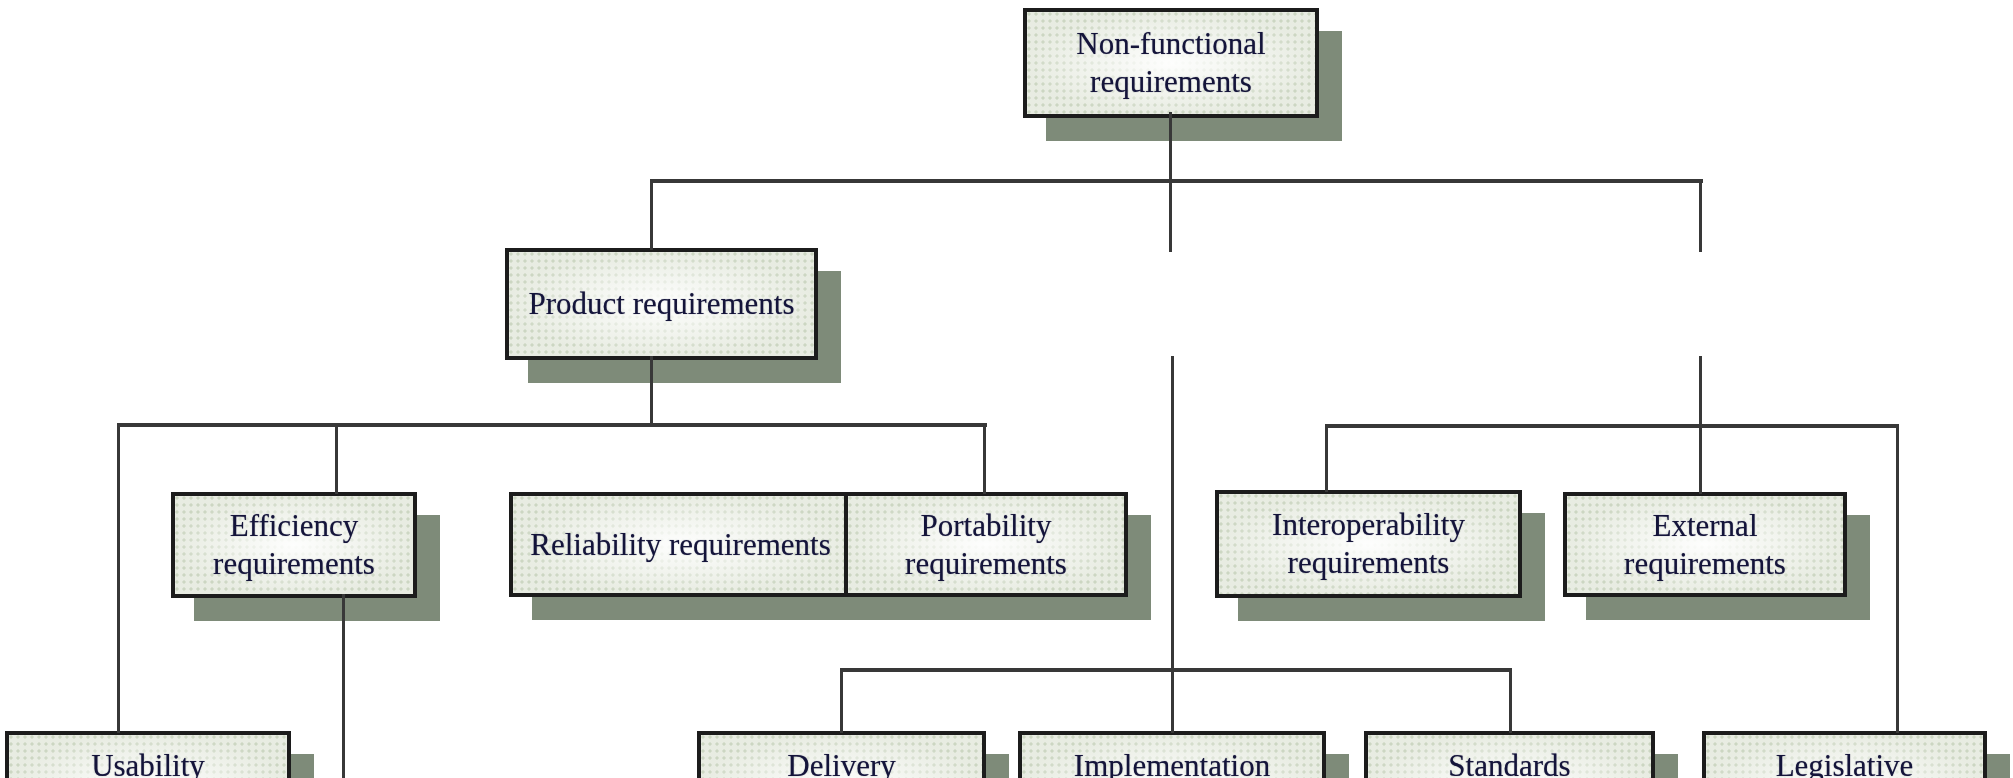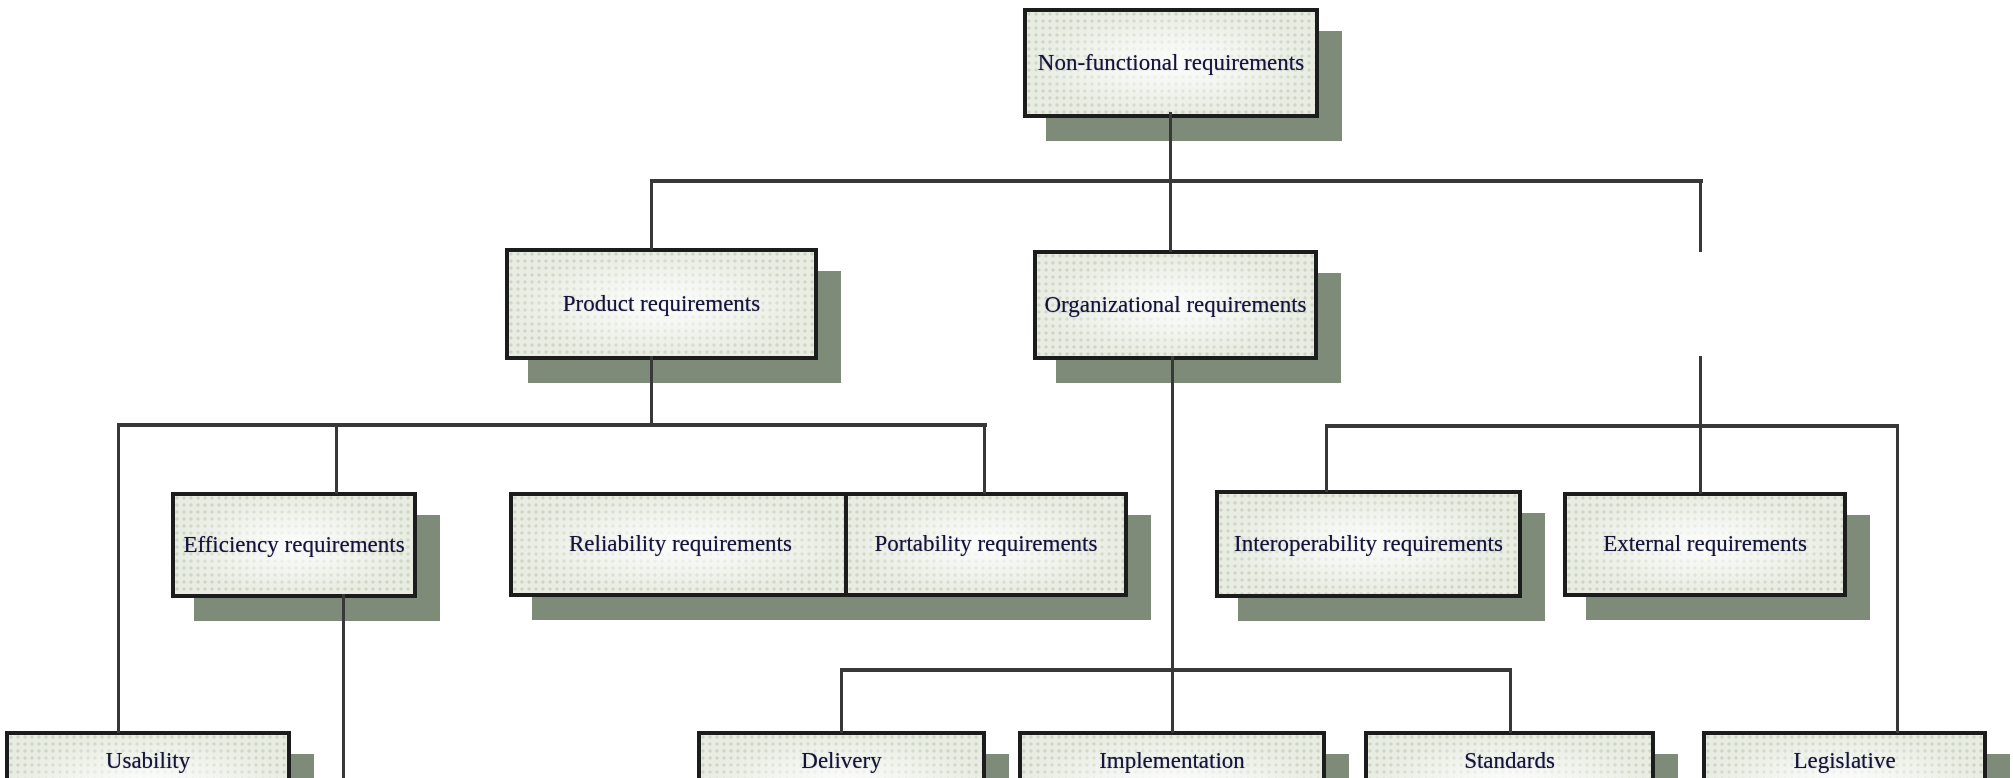--- a/index.html
+++ b/index.html
@@ -36,21 +36,21 @@
     background-image:
       radial-gradient(ellipse at 50% 50%, rgba(255,255,255,0.95) 0%, rgba(255,255,255,0) 72%),
       radial-gradient(circle at 2px 2px, var(--box-dot) 1.3px, rgba(0,0,0,0) 1.9px);
     background-size: 100% 100%, 7px 7px;
     box-shadow: 23px 23px 0 var(--box-shadow);
     display: flex;
     align-items: center;
     justify-content: center;
     text-align: center;
     color: var(--text-color);
-    font-size: 23px;
+    font-size: 31px;
     line-height: 1.22;
     padding: 0 6px;
     z-index: 2;
   }
   .node--clipped {
     align-items: flex-start;
     padding-top: 12px;
   }
   .node .lbl {
     text-shadow: 0 0 1px rgba(18, 18, 58, 0.55);
@@ -88,23 +88,20 @@
   <div class="line" style="left:1325px; top:424px; width:3px; height:68px;"></div>
   <div class="line" style="left:1896px; top:424px; width:3px; height:309px;"></div>
 
   <div class="node" style="left:1023px; top:8px; width:296px; height:110px;">
     <span class="lbl">Non-functional requirements</span>
   </div>
 
   <div class="node" style="left:505px; top:248px; width:313px; height:112px;">
     <span class="lbl">Product requirements</span>
   </div>
-  <div class="node" style="left:1033px; top:250px; width:285px; height:110px;">
-    <span class="lbl">Organizational requirements</span>
-  </div>
 
   <div class="node" style="left:171px; top:492px; width:246px; height:106px;">
     <span class="lbl">Efficiency requirements</span>
   </div>
   <div class="node" style="left:509px; top:492px; width:343px; height:105px;">
     <span class="lbl">Reliability requirements</span>
   </div>
   <div class="node" style="left:844px; top:492px; width:284px; height:105px;">
     <span class="lbl">Portability requirements</span>
   </div>

